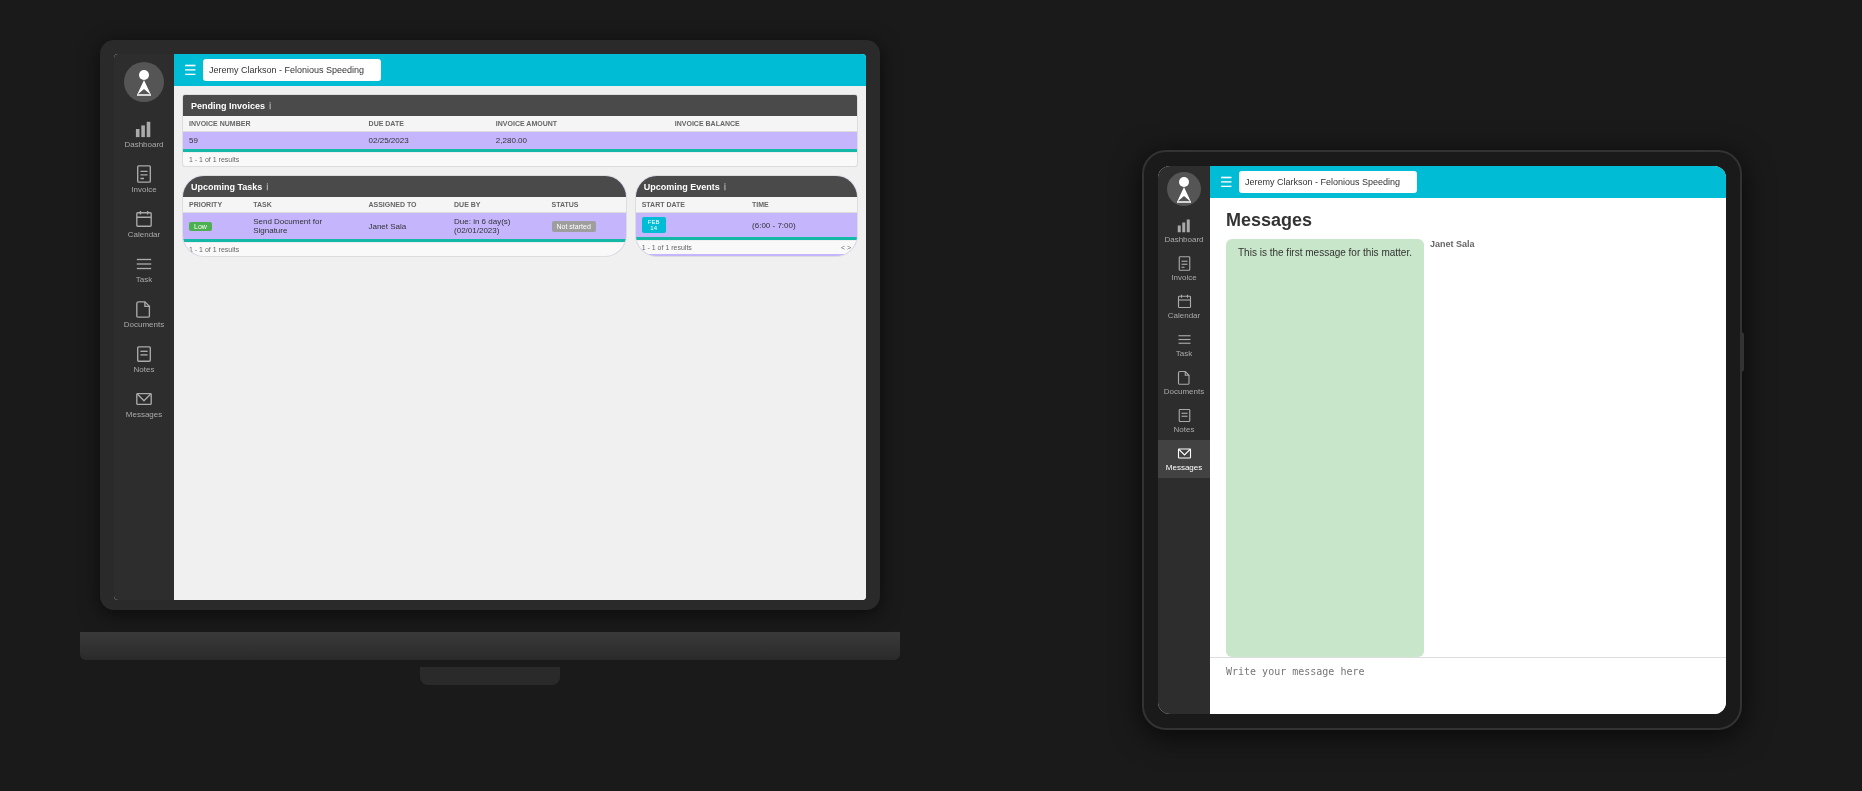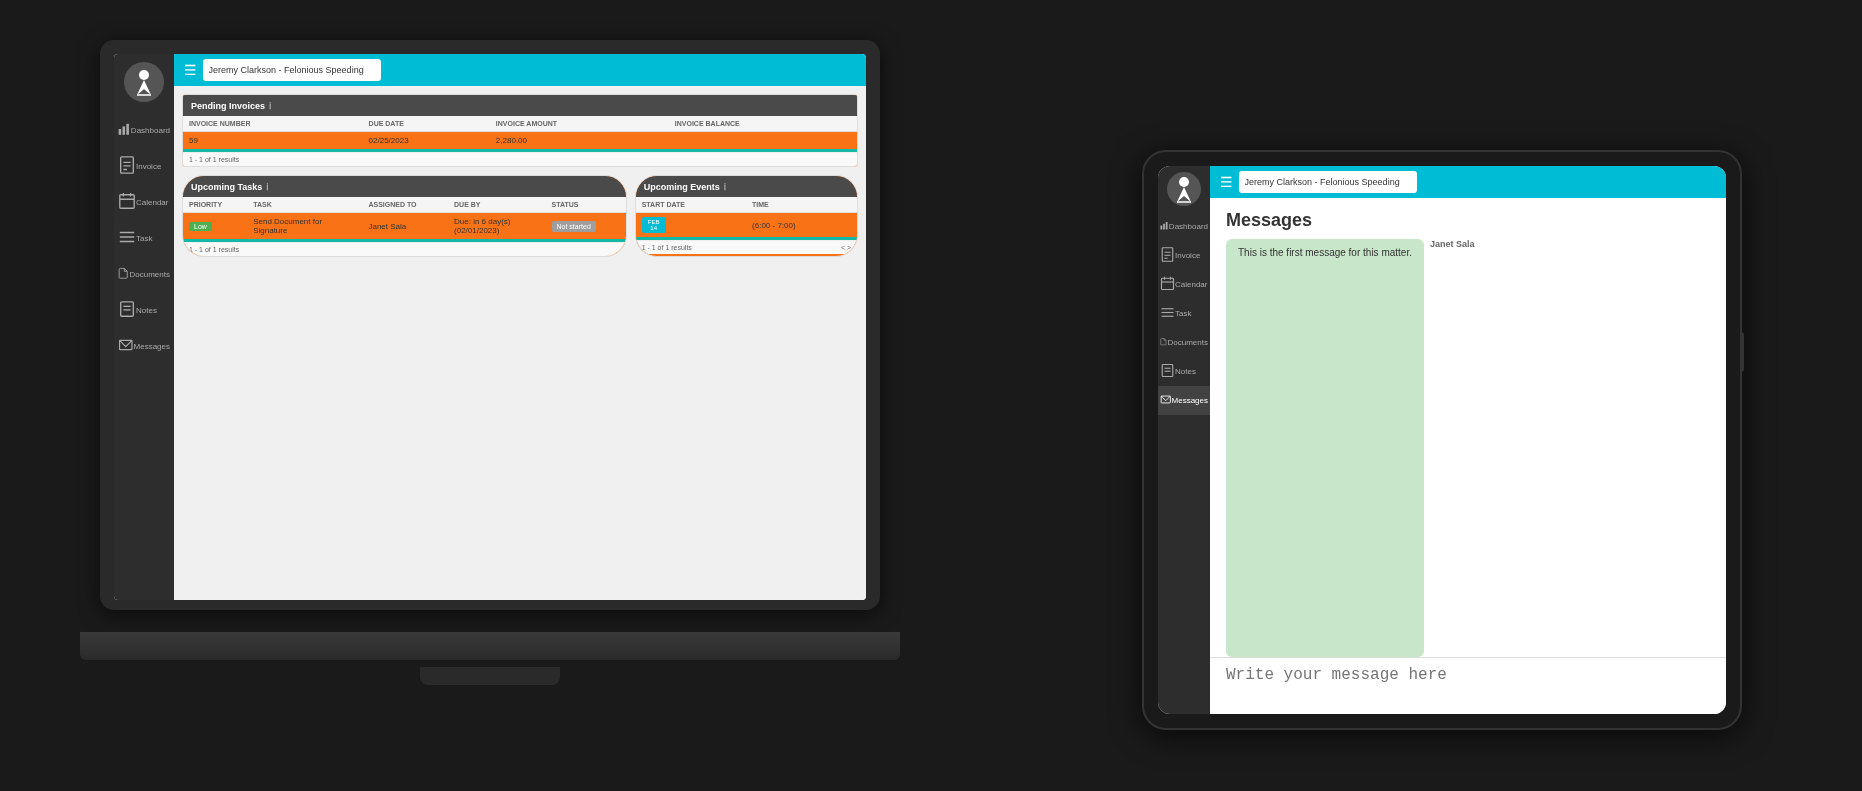--- a/index.html
+++ b/index.html
@@ -127,21 +127,21 @@
       overflow: hidden;
     }
 
     .sidebar-logo svg {
       width: 30px;
       height: 30px;
     }
 
     .sidebar-item {
       display: flex;
-      flex-direction: row;
+      flex-direction: column;
       align-items: center;
       padding: 8px 4px;
       cursor: pointer;
       width: 100%;
       color: #aaa;
       font-size: 9px;
     }
 
     .sidebar-item svg {
       width: 18px;
@@ -189,20 +189,21 @@
       background: #fff;
       border: none;
       border-radius: 3px;
       font-size: 9px;
       padding: 2px 16px 2px 6px;
       cursor: pointer;
       height: 22px;
       color: #333;
       appearance: none;
       min-width: 140px;
+      text-align: center;
     }
 
     .topbar-greeting {
       color: #fff;
       font-size: 14px;
       font-weight: bold;
       margin-top: 48px;
     }
 
     
@@ -211,21 +212,21 @@
       background: #f0f0f0;
       overflow: hidden;
       display: flex;
       flex-direction: column;
       padding: 8px;
       gap: 8px;
     }
 
     
     .card {
-      background: #f97316;
+      background: #c4b5fd;
       border: 1px solid #ddd;
       border-radius: 3px;
       overflow: hidden;
     }
 
     .card-header {
       background: #4a4a4a;
       color: #fff;
       font-size: 9px;
       padding: 4px 8px;
@@ -373,25 +374,24 @@
     .messages-input-area {
       border-top: 1px solid #ddd;
       padding: 8px 16px;
       background: #fff;
     }
 
     .messages-input {
       width: 100%;
       border: none;
       outline: none;
-      font-size: 16px;
+      font-size: 10px;
       color: #999;
       resize: none;
       height: 36px;
-      font-family: Liberation Mono, monospace;
     }
 
     
     .sidebar-sm {
       width: 52px;
       background: #2d2d2d;
       display: flex;
       flex-direction: column;
       align-items: center;
       padding-top: 6px;

